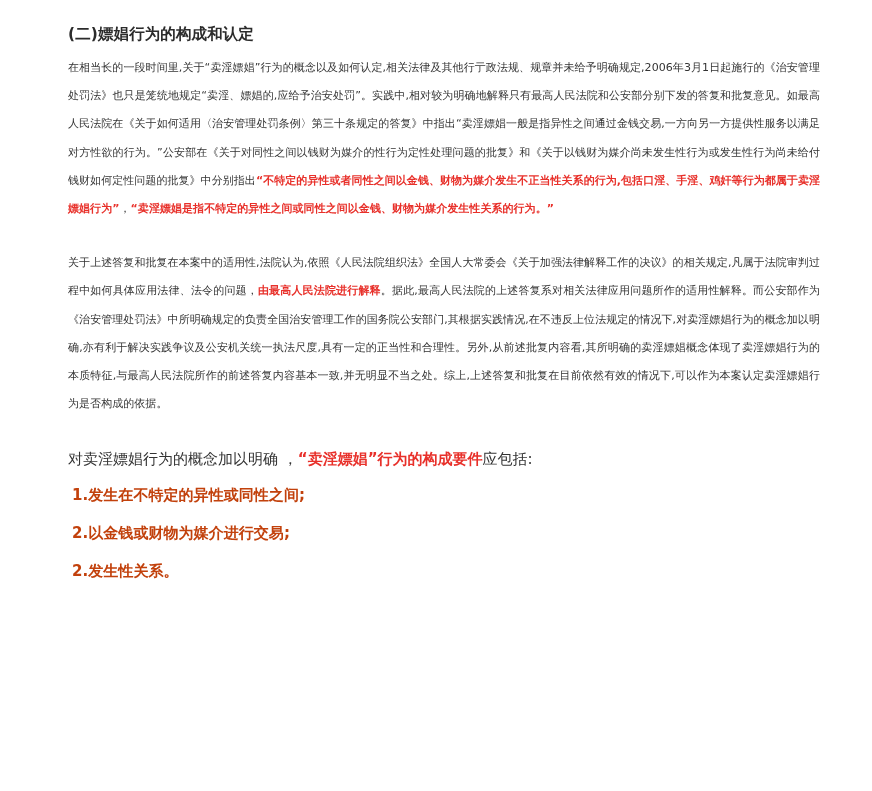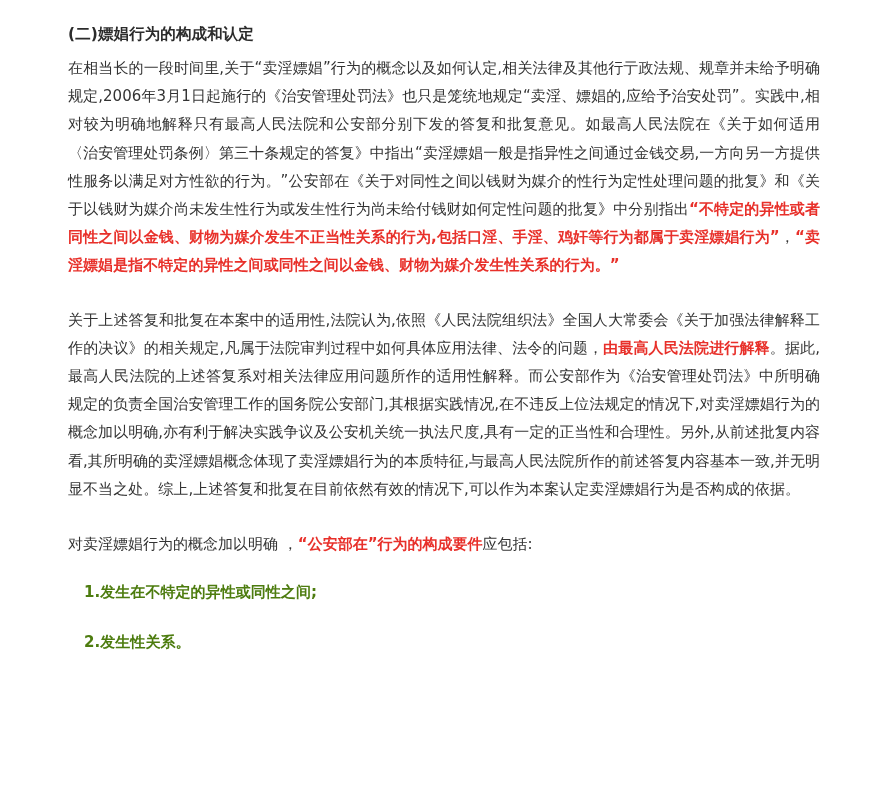--- a/index.html
+++ b/index.html
@@ -24,39 +24,39 @@
   }
   .section-heading {
     font-size: 15.5px;
     font-weight: bold;
     color: #2b2b2b;
     line-height: 28px;
     margin: 0 0 6px 0;
     letter-spacing: 0.1px;
   }
   .para {
-    font-size: 15px;
+    font-size: 11px;
     line-height: 28.2px;
     color: #333333;
     margin: 0;
     text-align: justify;
     text-justify: inter-ideograph;
     letter-spacing: 0.05px;
   }
   .gap-lg { height: 26px; }
   .red {
     color: #e8302a;
     font-weight: bold;
   }
   .blue-item {
     font-size: 15px;
     line-height: 34px;
-    color: #4d7c0f;
+    color: #c2410c;
     font-weight: bold;
-    margin: 16px;
+    margin: 4px;
     letter-spacing: 0.05px;
   }
   .lead-line {
     font-size: 15px;
     line-height: 30px;
     color: #333333;
     margin: 0 0 2px 0;
   }
 </style>
 </head>
@@ -67,18 +67,19 @@
   <h2 class="section-heading">(二)嫖娼行为的构成和认定</h2>
 
   <p class="para"><span>在相当长的一段时间里,关于“卖淫嫖娼”行为的概念以及如何认定,相关法律及其他行亍政法规、规章并未给予明确规定,2006年3月1日起施行的《治安管理处罚法》也只是笼统地规定“卖淫、嫖娼的,应给予治安处罚”。实践中,相对较为明确地解释只有最高人民法院和公安部分别下发的答复和批复意见。如最高人民法院在《关于如何适用〈治安管理处罚条例〉第三十条规定的答复》中指出“卖淫嫖娼一般是指异性之间通过金钱交易,一方向另一方提供性服务以满足对方性欲的行为。”公安部在《关于对同性之间以钱财为媒介的性行为定性处理问题的批复》和《关于以钱财为媒介尚未发生性行为或发生性行为尚未给付钱财如何定性问题的批复》中分别指出</span><span class="red">“不特定的异性或者同性之间以金钱、财物为媒介发生不正当性关系的行为,包括口淫、手淫、鸡奸等行为都属于卖淫嫖娼行为”</span><span>，</span><span class="red">“卖淫嫖娼是指不特定的异性之间或同性之间以金钱、财物为媒介发生性关系的行为。”</span></p>
 
   <div class="gap-lg"></div>
 
   <p class="para"><span>关于上述答复和批复在本案中的适用性,法院认为,依照《人民法院组织法》全国人大常委会《关于加强法律解释工作的决议》的相关规定,凡属于法院审判过程中如何具体应用法律、法令的问题，</span><span class="red">由最高人民法院进行解释</span><span>。据此,最高人民法院的上述答复系对相关法律应用问题所作的适用性解释。而公安部作为《治安管理处罚法》中所明确规定的负责全国治安管理工作的国务院公安部门,其根据实践情况,在不违反上位法规定的情况下,对卖淫嫖娼行为的概念加以明确,亦有利于解决实践争议及公安机关统一执法尺度,具有一定的正当性和合理性。另外,从前述批复内容看,其所明确的卖淫嫖娼概念体现了卖淫嫖娼行为的本质特征,与最高人民法院所作的前述答复内容基本一致,并无明显不当之处。综上,上述答复和批复在目前依然有效的情况下,可以作为本案认定卖淫嫖娼行为是否构成的依据。</span></p>
 
   <div class="gap-lg"></div>
 
-  <p class="lead-line"><span>对卖淫嫖娼行为的概念加以明确 ，</span><span class="red">“公安部在”行为的构成要件</span><span>应包括:</span></p>
+  <p class="lead-line"><span>对卖淫嫖娼行为的概念加以明确 ，</span><span class="red">“卖淫嫖娼”行为的构成要件</span><span>应包括:</span></p>
 
   <p class="blue-item">1.发生在不特定的异性或同性之间;</p>
+  <p class="blue-item">2.以金钱或财物为媒介进行交易;</p>
   <p class="blue-item">2.发生性关系。</p>
 
 </div>
 
 </body></html>

